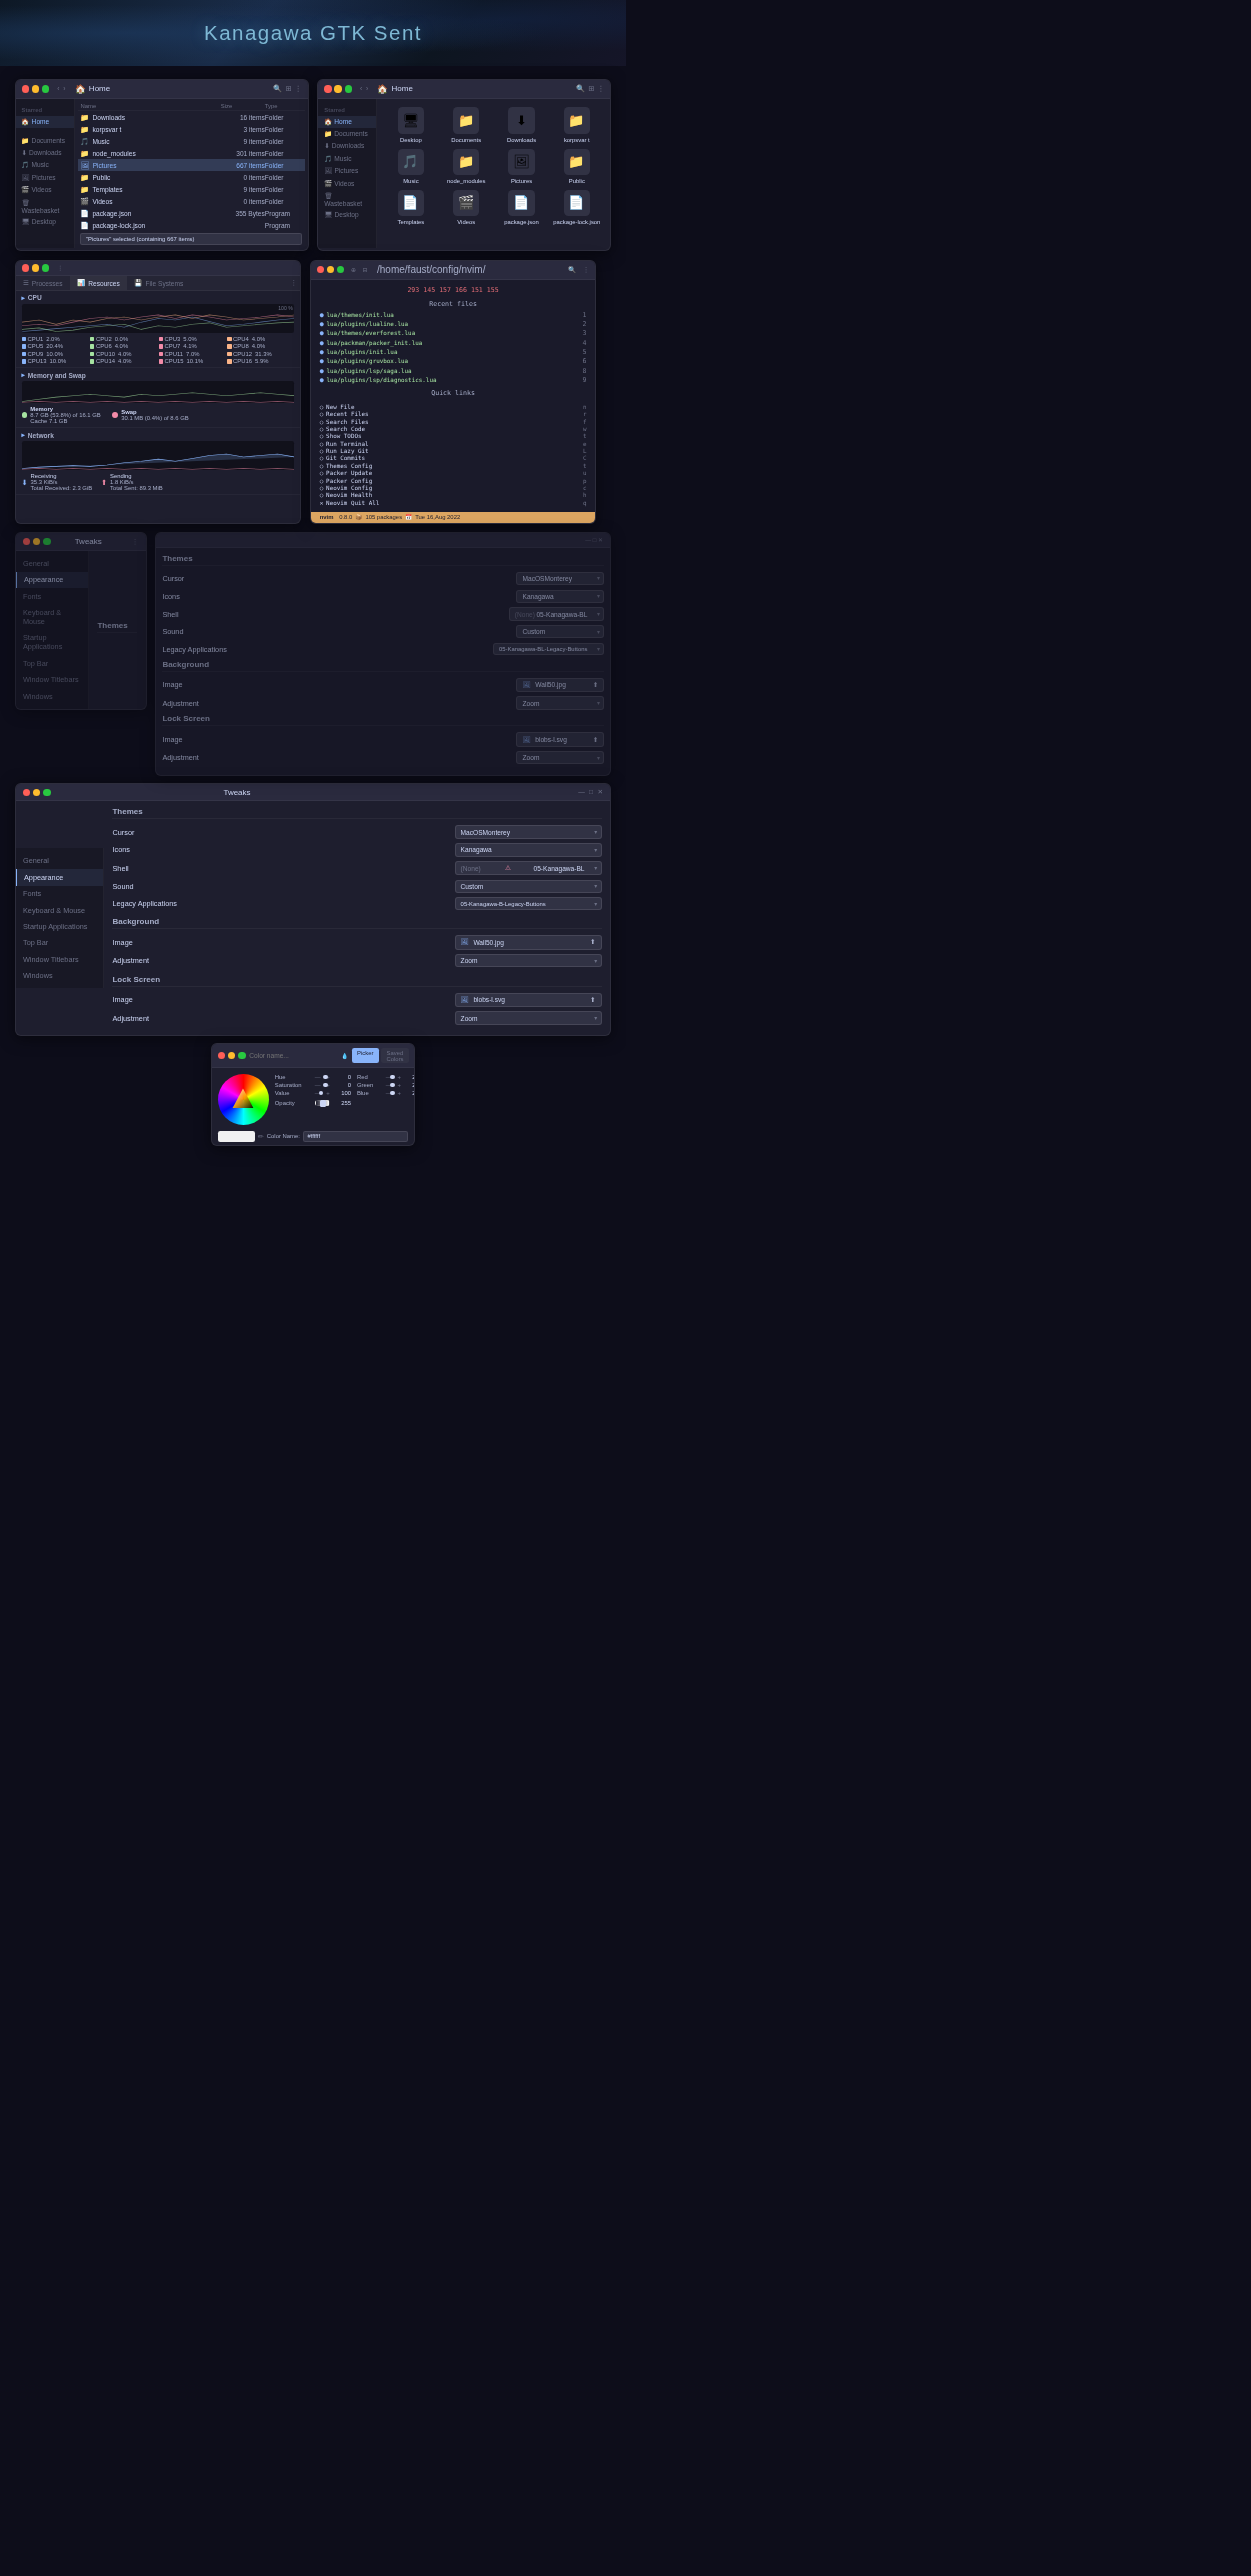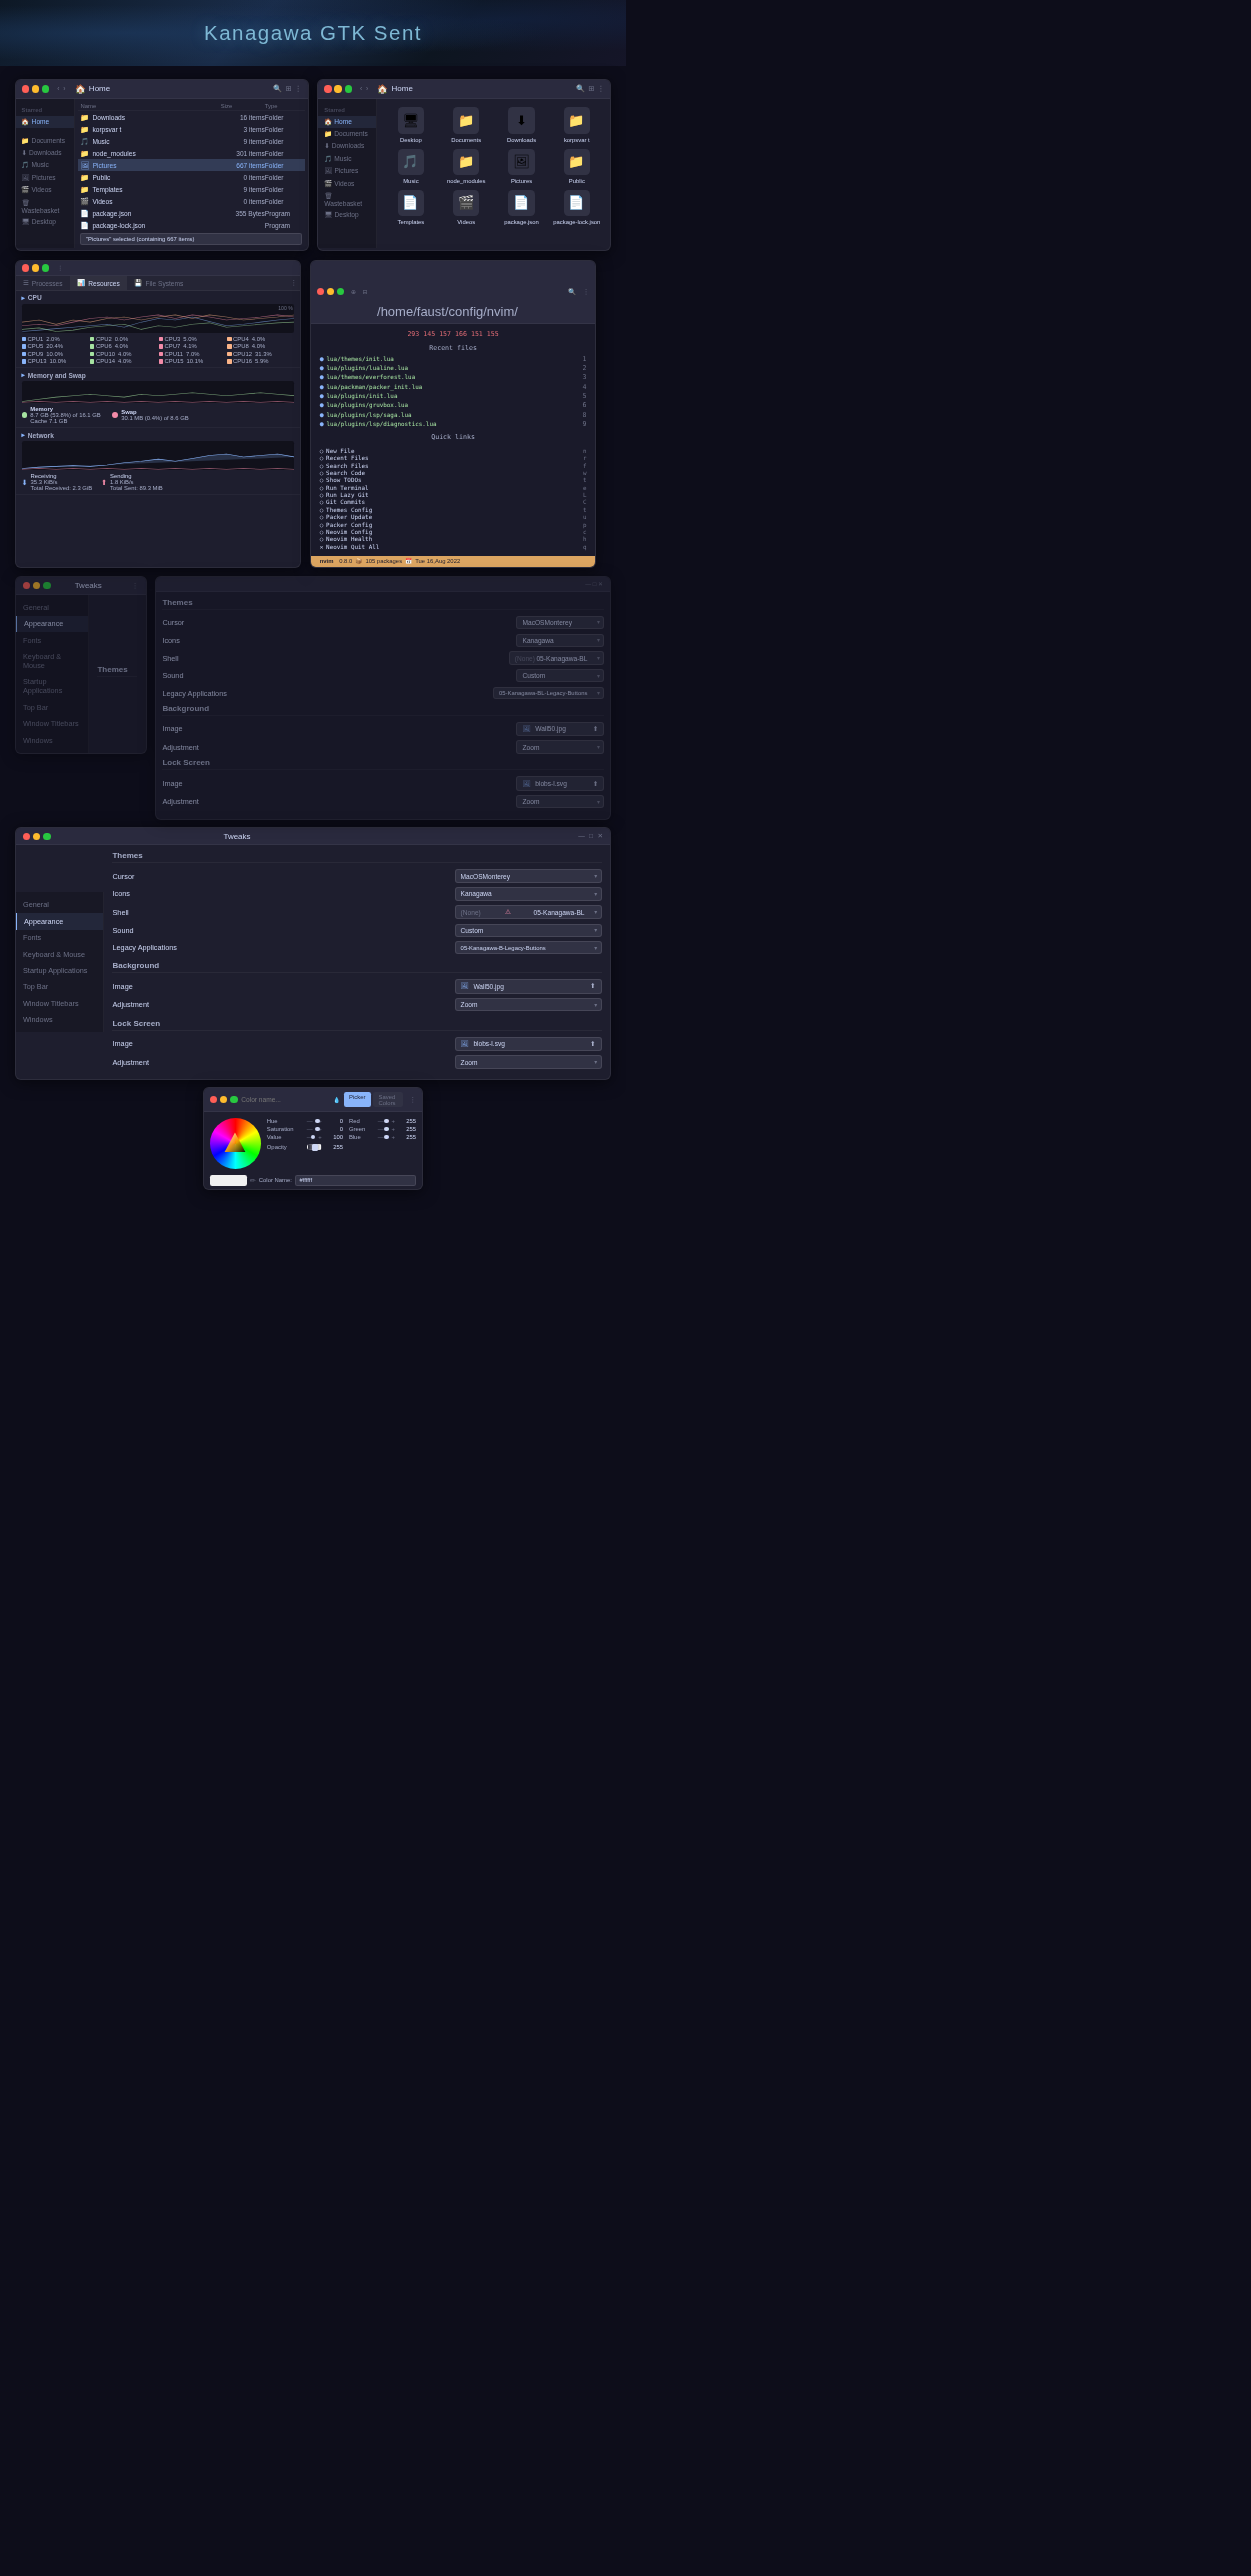--- a/index.html
+++ b/index.html
@@ -316,23 +316,22 @@
     .nvim-titlebar {
       background: #2a2a3e;
       padding: 3.7px 5.9px;
       display: flex;
       align-items: center;
       gap: 3.7px;
       border-bottom: 0.7px solid rgba(255,255,255,0.05);
     }
     .nvim-path {
       color: #a6adc8;
-      font-size: 13px;
+      font-size: 10px;
       margin-left: 5.9px;
-      margin-top: 40px;
     }
     .nvim-content {
       background: #1a1a2a;
       padding: 5.9px 8.8px;
       font-family: monospace;
       font-size: 6.6px;
     }
     .nvim-numbers {
       text-align: center;
       color: #e06c75;
@@ -485,21 +484,21 @@
     .tweaks-file-icon { color: #89b4fa; }
     .tweaks-upload-icon { color: #a6adc8; margin-left: auto; }
 
     
     .color-picker {
       background: #1e1e2e;
       border-radius: 5.9px;
       overflow: hidden;
       box-shadow: 0 2.9px 14.7px rgba(0,0,0,0.5);
       border: 0.7px solid rgba(255,255,255,0.07);
-      width: 220px;
+      width: 204px;
     }
     .cp-titlebar {
       background: #2a2a3e;
       padding: 3.7px 5.9px;
       display: flex;
       align-items: center;
       gap: 3.7px;
       border-bottom: 0.7px solid rgba(255,255,255,0.05);
     }
     .cp-name-input {

